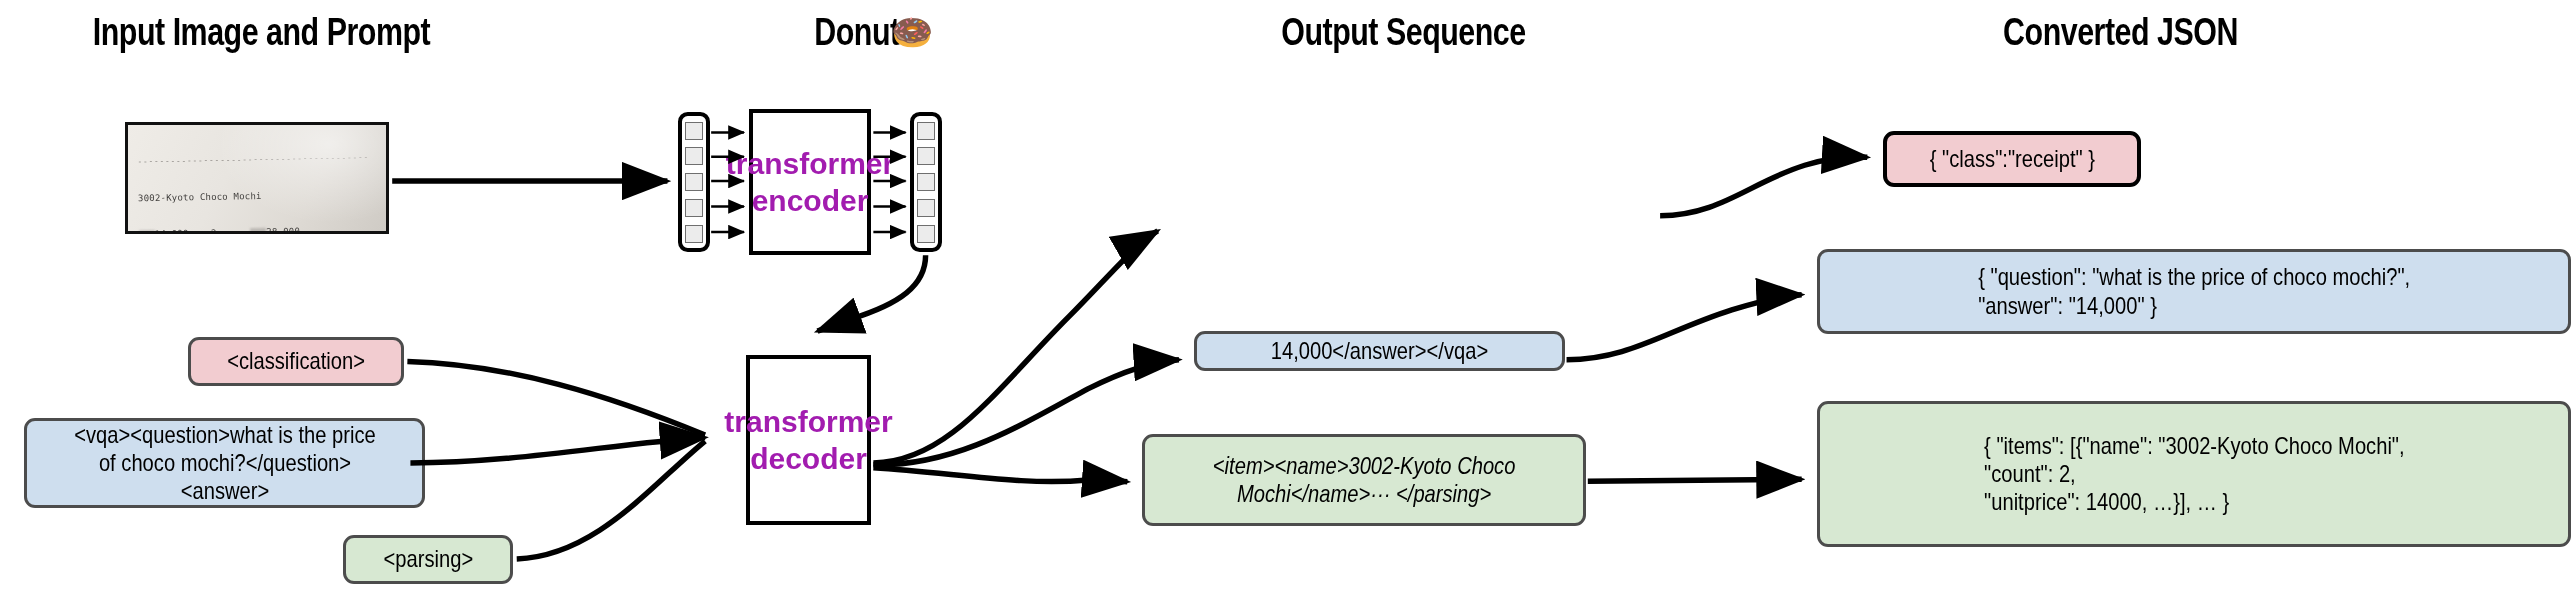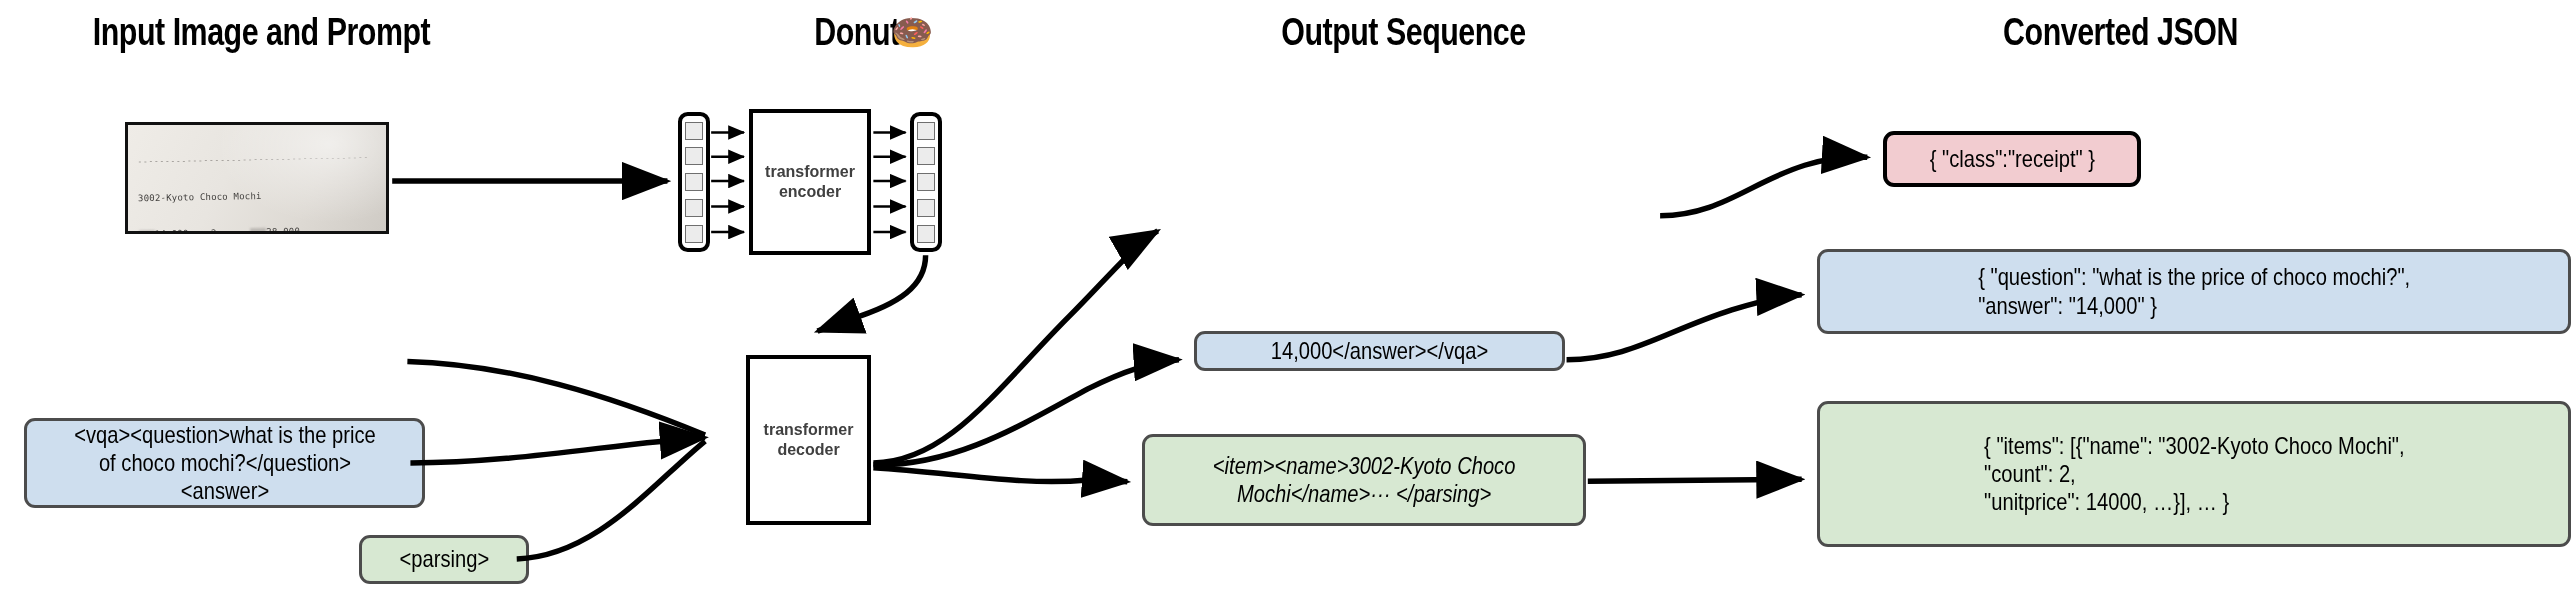--- a/index.html
+++ b/index.html
@@ -116,23 +116,23 @@
   .blockbox {
     position: absolute;
     box-sizing: border-box;
     border: 4.3px solid #000000;
     background: #ffffff;
     display: flex;
     align-items: center;
     justify-content: center;
     text-align: center;
     font-weight: bold;
-    font-size: 16px;
+    font-size: 30px;
     line-height: 1.25;
-    color: #404040;
+    color: #a21caf;
     white-space: pre-line;
   }
   .token-strip {
     position: absolute;
     box-sizing: border-box;
     border: 4.3px solid #000000;
     border-radius: 9.7px;
     background: #ffffff;
     display: flex;
     flex-direction: column;
@@ -211,27 +211,30 @@
     <div class="token-cell"></div>
     <div class="token-cell"></div>
     <div class="token-cell"></div>
   </div>
 
   <div class="blockbox" style="left:746px; top:355px; width:125px; height:170px;">
     <span>transformer
 decoder</span>
   </div>
 
+  <div class="node gray-edge pink" style="left:188px; top:337px; width:216px; height:49px;">
+    <span class="narrowtext">&lt;classification&gt;</span>
+  </div>
 
   <div class="node gray-edge blue" style="left:24px; top:418px; width:401px; height:90px;">
     <span class="narrowtext">&lt;vqa&gt;&lt;question&gt;what is the price
 of choco mochi?&lt;/question&gt;&lt;answer&gt;</span>
   </div>
 
-  <div class="node gray-edge green" style="left:343px; top:535px; width:170px; height:49px;margin-left:16px;">
+  <div class="node gray-edge green" style="left:343px; top:535px; width:170px; height:49px;">
     <span class="narrowtext">&lt;parsing&gt;</span>
   </div>
 
 
   <div class="node gray-edge blue" style="left:1194px; top:331px; width:371px; height:40px;">
     <span class="narrowtext">14,000&lt;/answer&gt;&lt;/vqa&gt;</span>
   </div>
 
   <div class="node gray-edge green" style="left:1142px; top:434px; width:444px; height:92px;font-style:italic;">
     <span class="narrowtext">&lt;item&gt;&lt;name&gt;3002-Kyoto Choco

